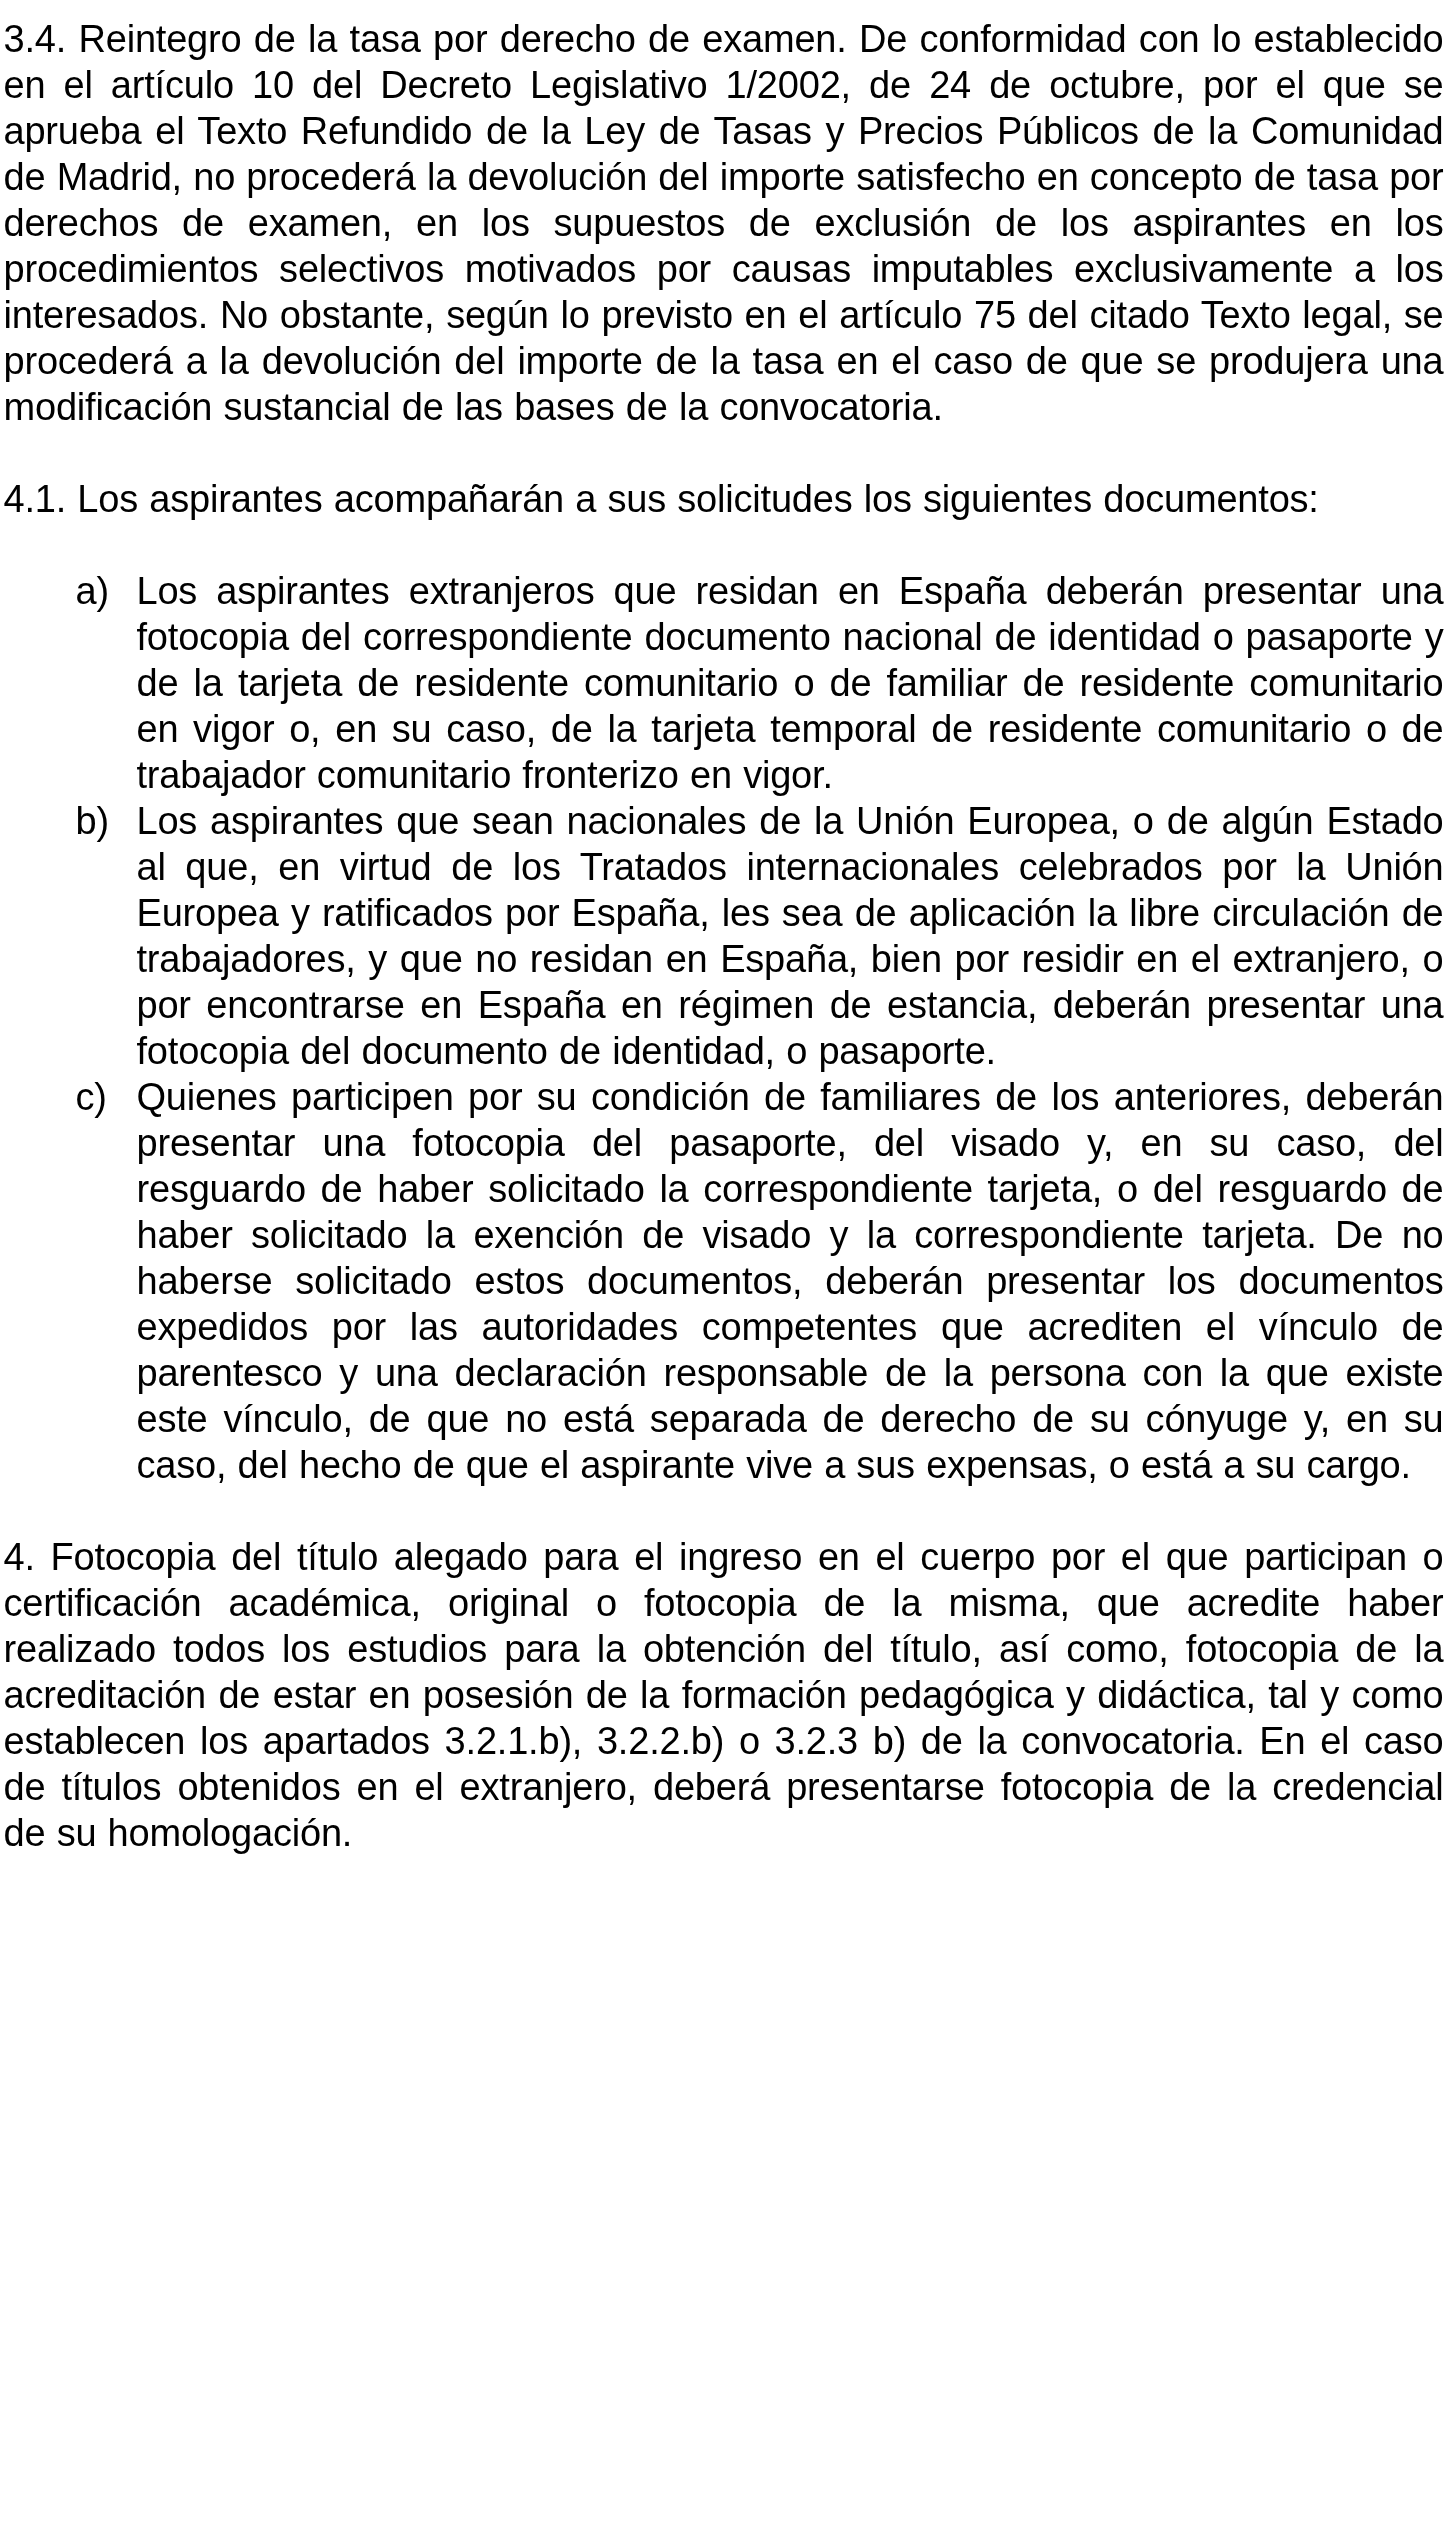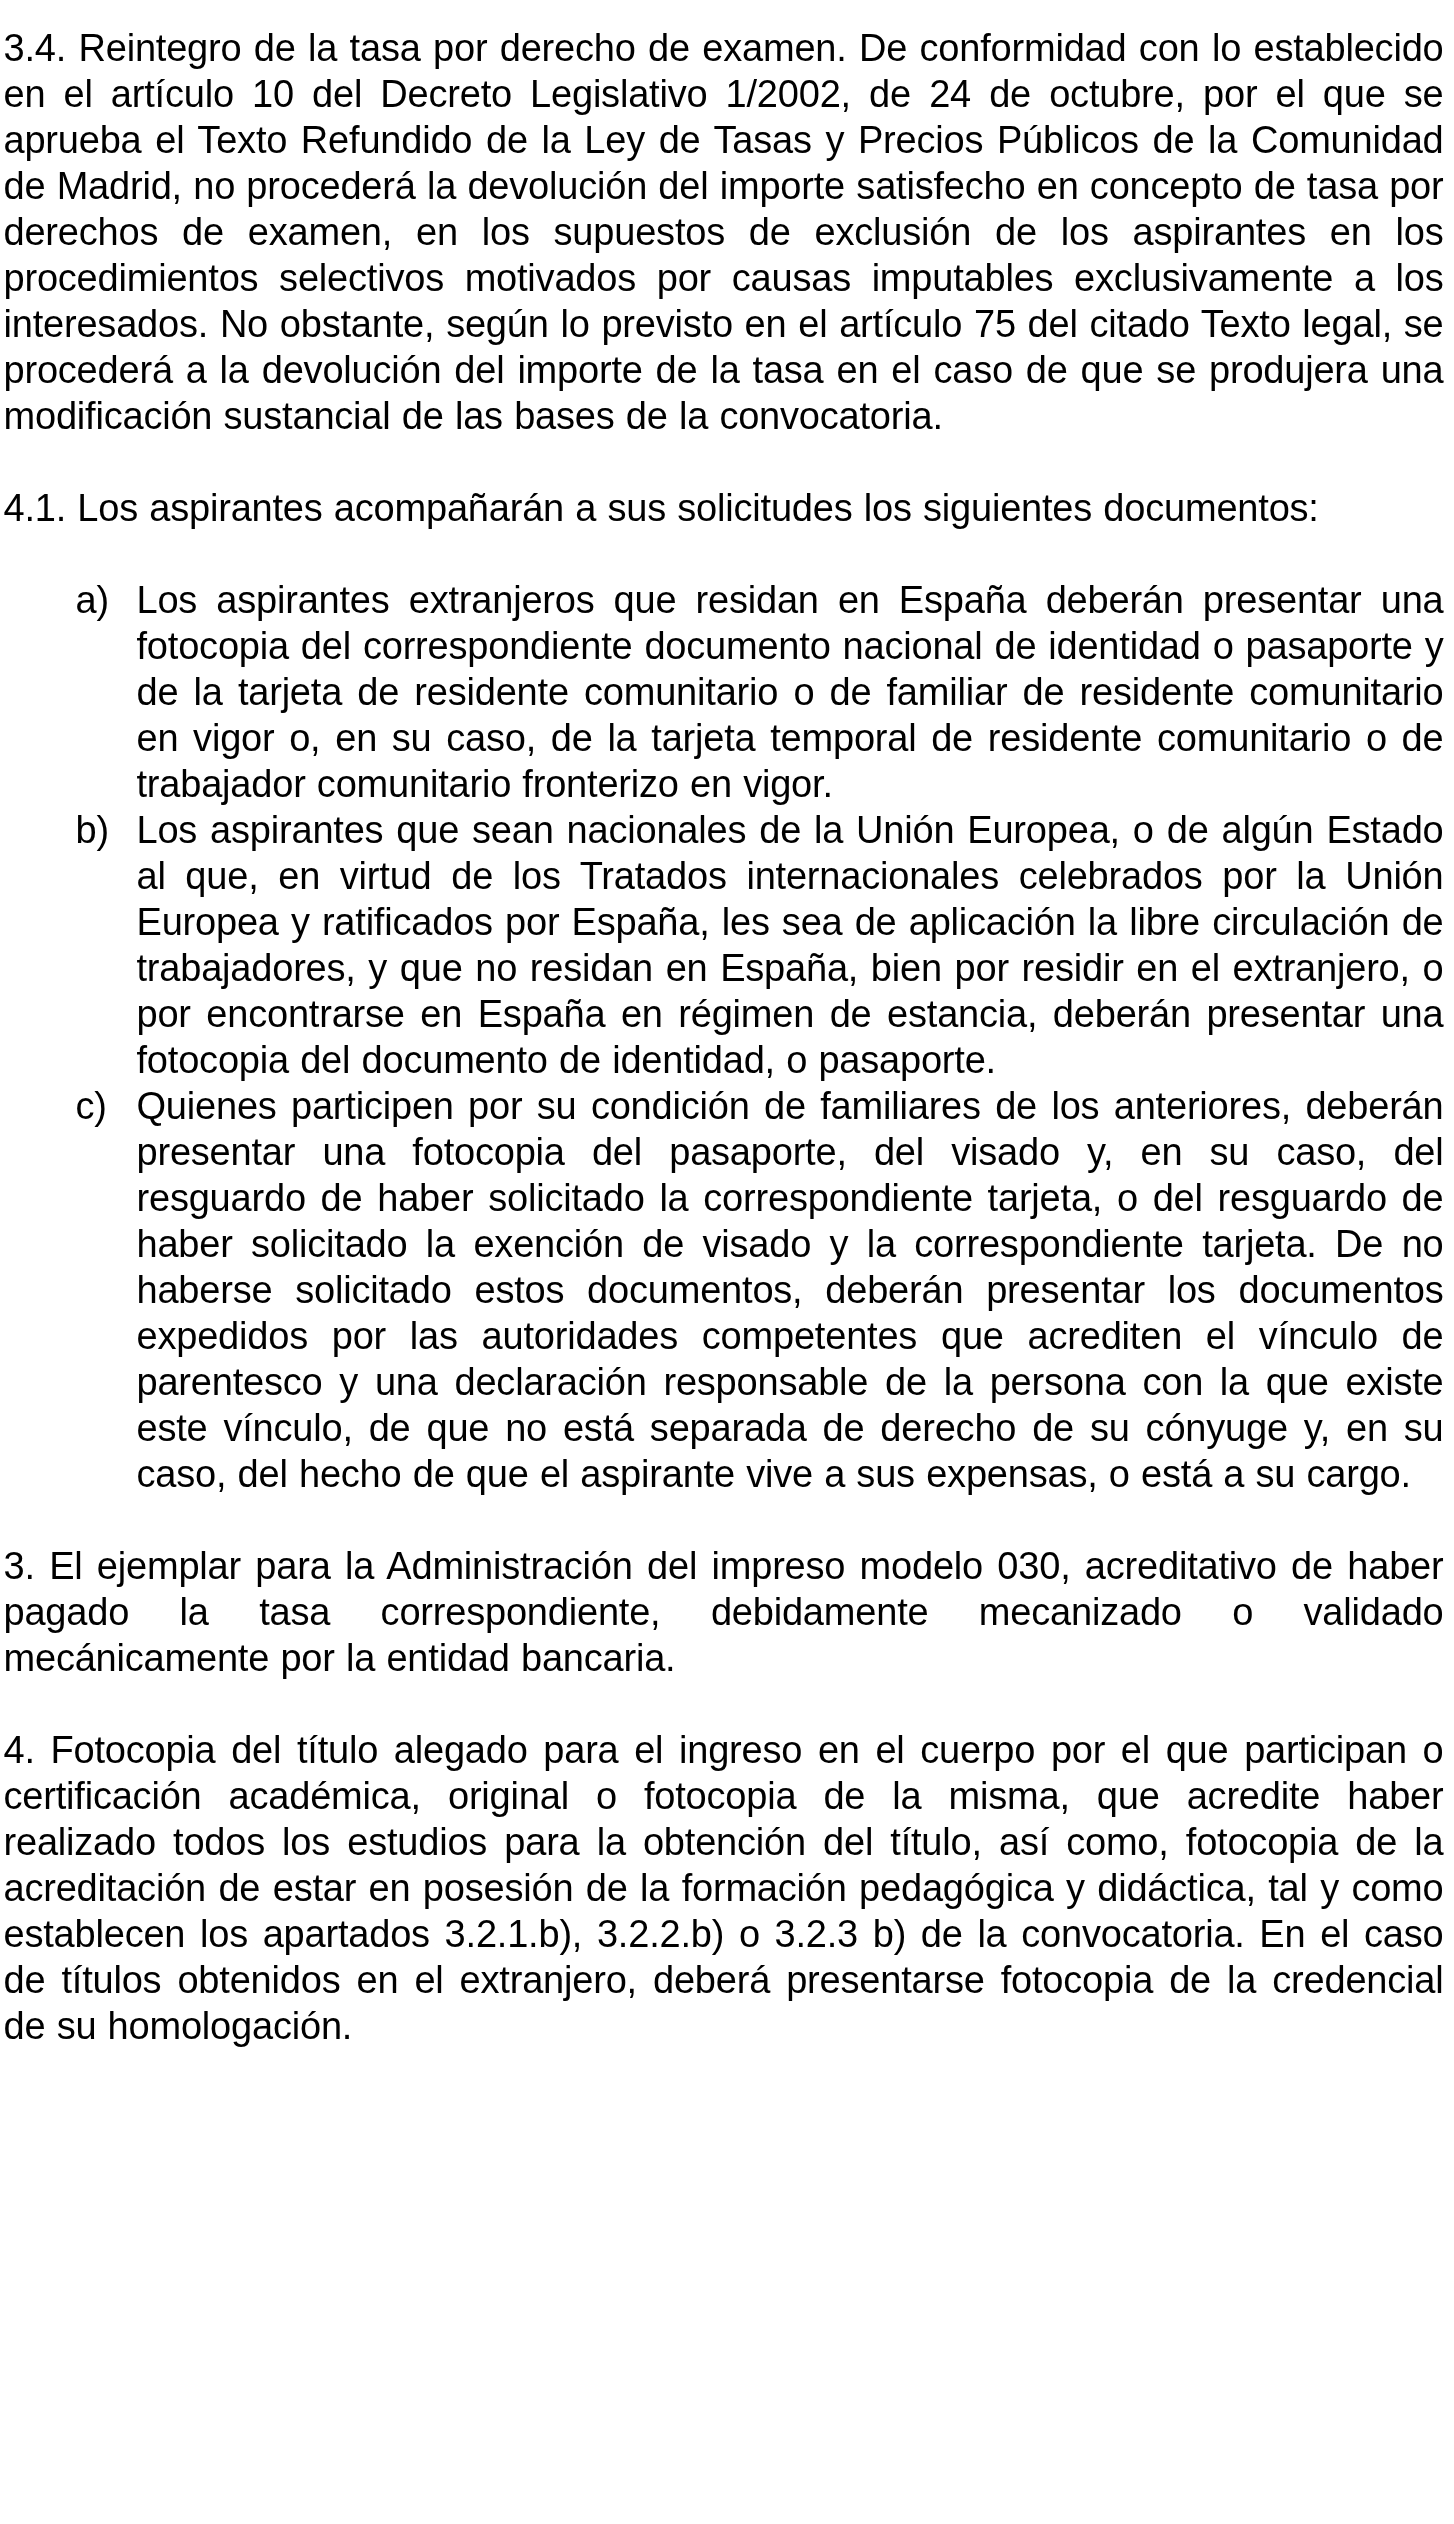--- a/index.html
+++ b/index.html
@@ -19,21 +19,21 @@
     padding: 8.7px 10.5px 0 3.5px;
     font-family: "Liberation Sans", "DejaVu Sans", sans-serif;
     font-size: 38px;
     line-height: 46px;
     color: #000000;
     text-align: justify;
     letter-spacing: -0.2px;
     word-spacing: 0.9px;
   }
   .page p {
-    margin: 16px 0 46px 0;
+    margin: 7px 0 46px 0;
   }
   .page p.heading {
     font-weight: bold;
   }
   .page p.nogap {
     margin-bottom: 0;
   }
   ol.lettered {
     list-style: none;
     margin: 0 0 46px 0;
@@ -72,18 +72,17 @@
         <span class="marker">b)</span>
         <span>Los aspirantes que sean nacionales de la Unión Europea, o de algún Estado al que, en virtud de los Tratados internacionales celebrados por la Unión Europea y ratificados por España, les sea de aplicación la libre circulación de trabajadores, y que no residan en España, bien por residir en el extranjero, o por encontrarse en España en régimen de estancia, deberán presentar una fotocopia del documento de identidad, o pasaporte.</span>
       </li>
       <li>
         <span class="marker">c)</span>
         <span>Quienes participen por su condición de familiares de los anteriores, deberán presentar una fotocopia del pasaporte, del visado y, en su caso, del resguardo de haber solicitado la correspondiente tarjeta, o del resguardo de haber solicitado la exención de visado y la correspondiente tarjeta.  De no haberse solicitado estos documentos, deberán presentar los documentos expedidos por las autoridades competentes que acrediten el vínculo de parentesco y una declaración responsable de la persona con la que existe este vínculo, de que no está separada de derecho de su cónyuge y, en su caso, del hecho de que el aspirante vive a sus expensas, o está a su cargo.</span>
       </li>
     </ol>
   </div>
 
-  <p>3. El ejemplar para la Administración del impreso modelo 030, acreditativo de haber pagado la tasa correspondiente, debidamente mecanizado o validado mecánicamente por la entidad bancaria.</p>
 
   <p>4. Fotocopia del título alegado para el ingreso en el cuerpo por el que participan o certificación académica, original o fotocopia de la misma, que acredite haber realizado todos los estudios para la obtención del título, así como, fotocopia de la acreditación de estar en posesión de la formación pedagógica y didáctica, tal y como establecen los apartados 3.2.1.b), 3.2.2.b) o 3.2.3 b) de la convocatoria. En el caso de títulos obtenidos en el extranjero, deberá presentarse fotocopia de la credencial de su homologación.</p>
 
 </div>
 
 
 </body></html>

